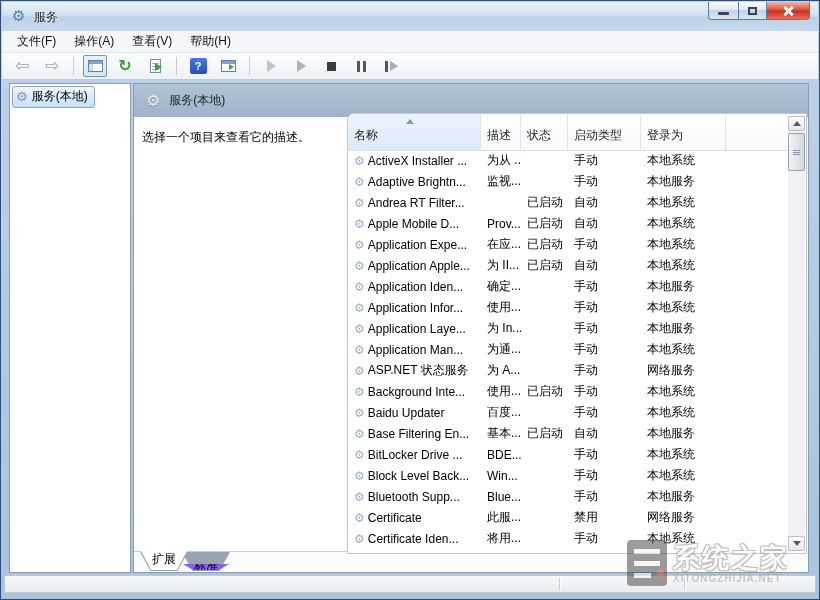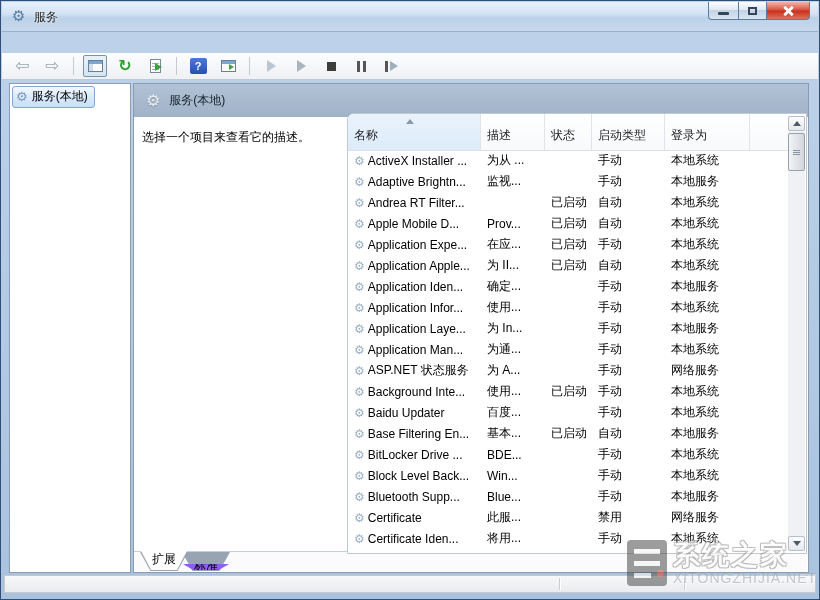--- a/index.html
+++ b/index.html
@@ -82,21 +82,21 @@
         border-bottom:1px solid #dde1e6;}
   .hcell{border-right:1px solid #e0e4ea;box-sizing:border-box;display:flex;align-items:flex-end;
         padding:12px 5px 6px 6px;color:#222;background:linear-gradient(#fff,#f7f9fb);position:relative;}
   .hcell.c-name{background:linear-gradient(#eaf3fc,#dcebfa);}
   .sort-arrow{position:absolute;top:5px;left:58px;width:0;height:0;
         border-left:4px solid transparent;border-right:4px solid transparent;border-bottom:5px solid #8a97a5;}
   .rows{position:absolute;left:0;top:36px;right:18px;bottom:0;}
   .srow{display:flex;height:21px;align-items:center;}
   .cell{box-sizing:border-box;padding:0 5px 0 6px;white-space:nowrap;overflow:hidden;}
   .c-name{width:133px;display:flex;align-items:center;gap:3px;}
-  .c-desc{width:64px;}
+  .c-desc{width:40px;}
   .c-status{width:47px;}
   .c-startup{width:73px;}
   .c-logon{width:85px;}
   .srow .gear{color:#9ab0c4;font-size:12px;line-height:12px;}
   
   .vscroll{position:absolute;top:2px;right:1px;bottom:2px;width:17px;background:#f0f1f5;}
   .sbtn{position:absolute;left:0;right:0;height:15px;background:linear-gradient(#fdfdfe,#e5e8ec);
         border:1px solid #b8bdc8;border-radius:2px;box-sizing:border-box;
         display:flex;align-items:center;justify-content:center;}
   .sbtn.up{top:0;} .sbtn.down{bottom:0;}
@@ -126,21 +126,21 @@
   
   .watermark{position:absolute;right:2px;bottom:0;width:190px;height:72px;opacity:.55;
         pointer-events:none;z-index:9;display:flex;align-items:center;}
   .wm-logo{width:40px;height:46px;background:#4c4c4c;border-radius:4px;position:relative;flex:0 0 auto;}
   .wm-logo i{position:absolute;left:7px;right:7px;height:5px;background:#f2f2f2;}
   .wm-logo i:nth-child(1){top:9px;} .wm-logo i:nth-child(2){top:21px;} .wm-logo i:nth-child(3){top:33px;right:16px;}
   .wm-logo .red{position:absolute;right:3px;bottom:9px;width:7px;height:7px;background:#d23b2a;border-radius:50%;}
   .wm-text{margin-left:6px;}
   .wm-title{font-size:27px;font-weight:bold;color:#fdfdfd;letter-spacing:2px;line-height:30px;
         text-shadow:-1px -1px 0 #8a8a8a,1px -1px 0 #8a8a8a,-1px 1px 0 #8a8a8a,1px 1px 0 #8a8a8a;}
-  .wm-sub{font-size:14px;color:#9aa0a6;letter-spacing:1px;text-shadow:0 1px 0 #fff;}
+  .wm-sub{font-size:10px;color:#9aa0a6;letter-spacing:1px;text-shadow:0 1px 0 #fff;font-weight:bold;}
   .gearfont{font-family:"DejaVu Sans",sans-serif;}
 </style>
 </head>
 <body>
 
 <div class="window">
 
   <div class="titlebar">
     <span class="title-icon gearfont">⚙</span>
     <span class="title-text">服务</span>
@@ -150,20 +150,26 @@
         </div>
       <div class="win-btn max">
           <span class="glyph-max"></span>
         </div>
       <div class="win-btn close">
           <span class="glyph-close"></span>
         </div>
     </div>
   </div>
 
+  <div class="menubar">
+    <span class="menu-item">文件(F)</span>
+    <span class="menu-item">操作(A)</span>
+    <span class="menu-item">查看(V)</span>
+    <span class="menu-item">帮助(H)</span>
+  </div>
 
   <div class="toolbar">
     <div class="tb-btn">
         <span class="arrow-glyph">⇦</span>
       </div>
     <div class="tb-btn">
         <span class="arrow-glyph">⇨</span>
       </div>
     <div class="tb-sep"></div>
     <div class="tb-btn pressed">

